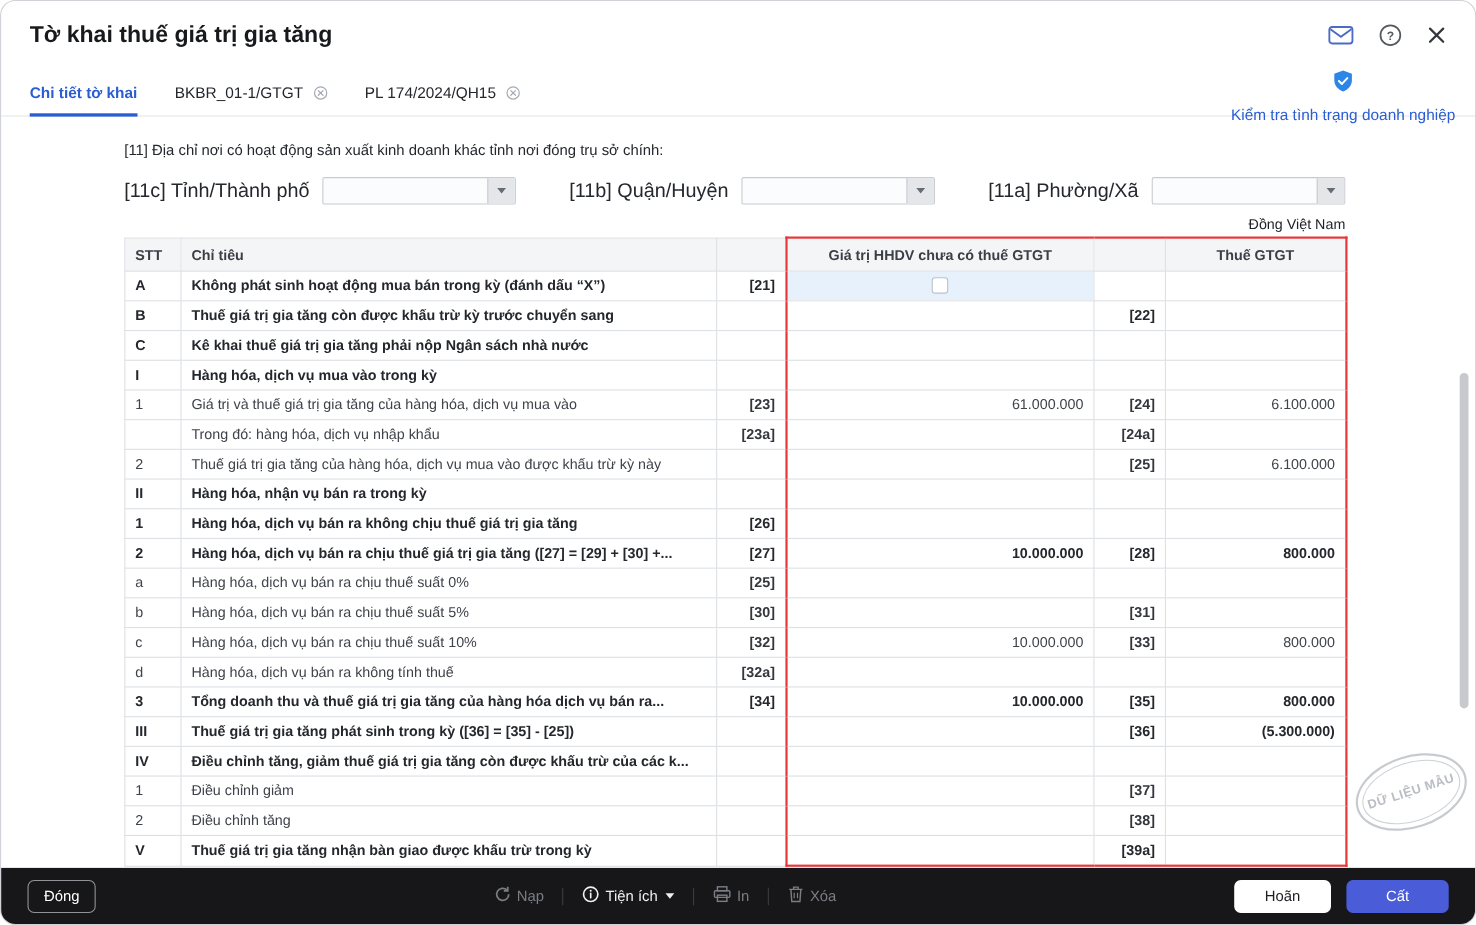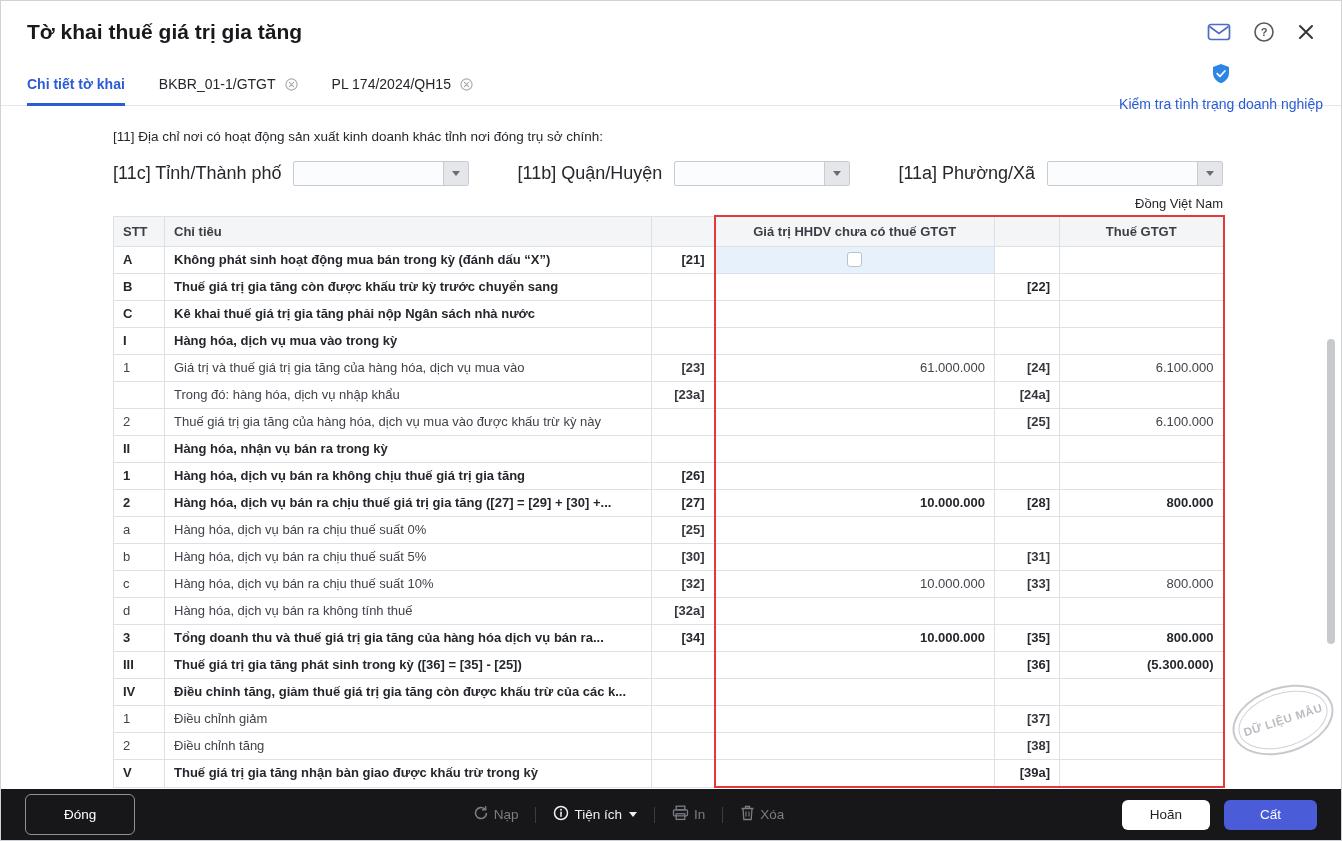--- a/index.html
+++ b/index.html
@@ -4,21 +4,21 @@
 <title>Tờ khai thuế giá trị gia tăng</title>
 <style>
   :root{
     --accent:#2a5cd3;
     --red:#e5383b;
     --primary:#4a5cd8;
   }
   *{box-sizing:border-box;}
   html,body{margin:0;padding:0;background:#ffffff;}
   body{font-family:"Liberation Sans","DejaVu Sans",sans-serif;color:#2a2d33;}
-  .window{position:relative;width:1342px;height:841px;background:#fff;border:1px solid #cfd2d6;border-radius:0;overflow:hidden;}
+  .window{position:relative;width:1342px;height:841px;background:#fff;border:1px solid #cfd2d6;border-radius:14px;overflow:hidden;}
 
   
   .titlebar{height:62px;display:flex;align-items:center;padding:0 26px;}
   .titlebar h1{margin:0;font-size:21px;font-weight:700;color:#17191c;}
   .titlebar-icons{margin-left:auto;display:flex;align-items:center;gap:22px;}
   .titlebar-icons span{display:inline-flex;cursor:pointer;}
 
   
   .tabbar{height:43px;display:flex;align-items:stretch;padding:0 18px 0 26px;border-bottom:1px solid #e4e6ea;}
   .tabs{display:flex;gap:34px;}
@@ -56,21 +56,21 @@
   .cb-cell{background:#e7f1fc;text-align:center;}
   .cb{display:inline-block;width:15px;height:15px;margin-top:5px;background:#fff;border:1px solid #b9c2cd;border-radius:3px;vertical-align:top;cursor:pointer;}
 
   
   .watermark{position:absolute;left:1230px;top:581px;width:104px;height:66px;border:2px solid #b9bdc3;border-radius:50%;transform:rotate(-18deg);display:flex;align-items:center;justify-content:center;color:#a9adb4;font-weight:700;font-size:11.5px;letter-spacing:.5px;opacity:.8;text-align:center;}
   .watermark::before{content:"";position:absolute;inset:4px;border:1px solid #c2c6cb;border-radius:50%;}
   .vscroll{position:absolute;right:6px;top:233px;width:8px;height:305px;background:#c7c9cc;border-radius:4px;cursor:pointer;}
 
   
   .toolbar{position:absolute;left:0;right:0;bottom:0;height:51px;background:#17171a;display:flex;align-items:center;padding:0 24px;}
-  .btn-outline{height:41px;padding:0 38px;background:transparent;border:1px solid #8f9296;border-radius:6px;color:#fff;font-size:13.5px;font-family:inherit;cursor:pointer;}
+  .btn-outline{height:30px;padding:0 14px;background:transparent;border:1px solid #8f9296;border-radius:6px;color:#fff;font-size:13.5px;font-family:inherit;cursor:pointer;}
   .toolbar-center{display:flex;align-items:center;gap:17px;margin:0 auto;}
   .tool{display:flex;align-items:center;gap:5px;font-size:13.5px;color:#7a7d83;cursor:pointer;white-space:nowrap;}
   .tool.enabled{color:#eef0f3;}
   .caret-down{width:0;height:0;border-left:4px solid transparent;border-right:4px solid transparent;border-top:5px solid #eef0f3;margin-left:2px;}
   .divider{width:1px;height:16px;background:#3a3c40;}
   .toolbar-right{display:flex;gap:14px;}
   .btn-white{height:30px;padding:0 28px;background:#fff;border:none;border-radius:6px;color:#1c1e22;font-size:13.5px;font-family:inherit;cursor:pointer;}
   .btn-primary{height:30px;padding:0 36px;background:var(--primary);border:none;border-radius:6px;color:#fff;font-size:13.5px;font-family:inherit;cursor:pointer;}
 </style>
 </head>

